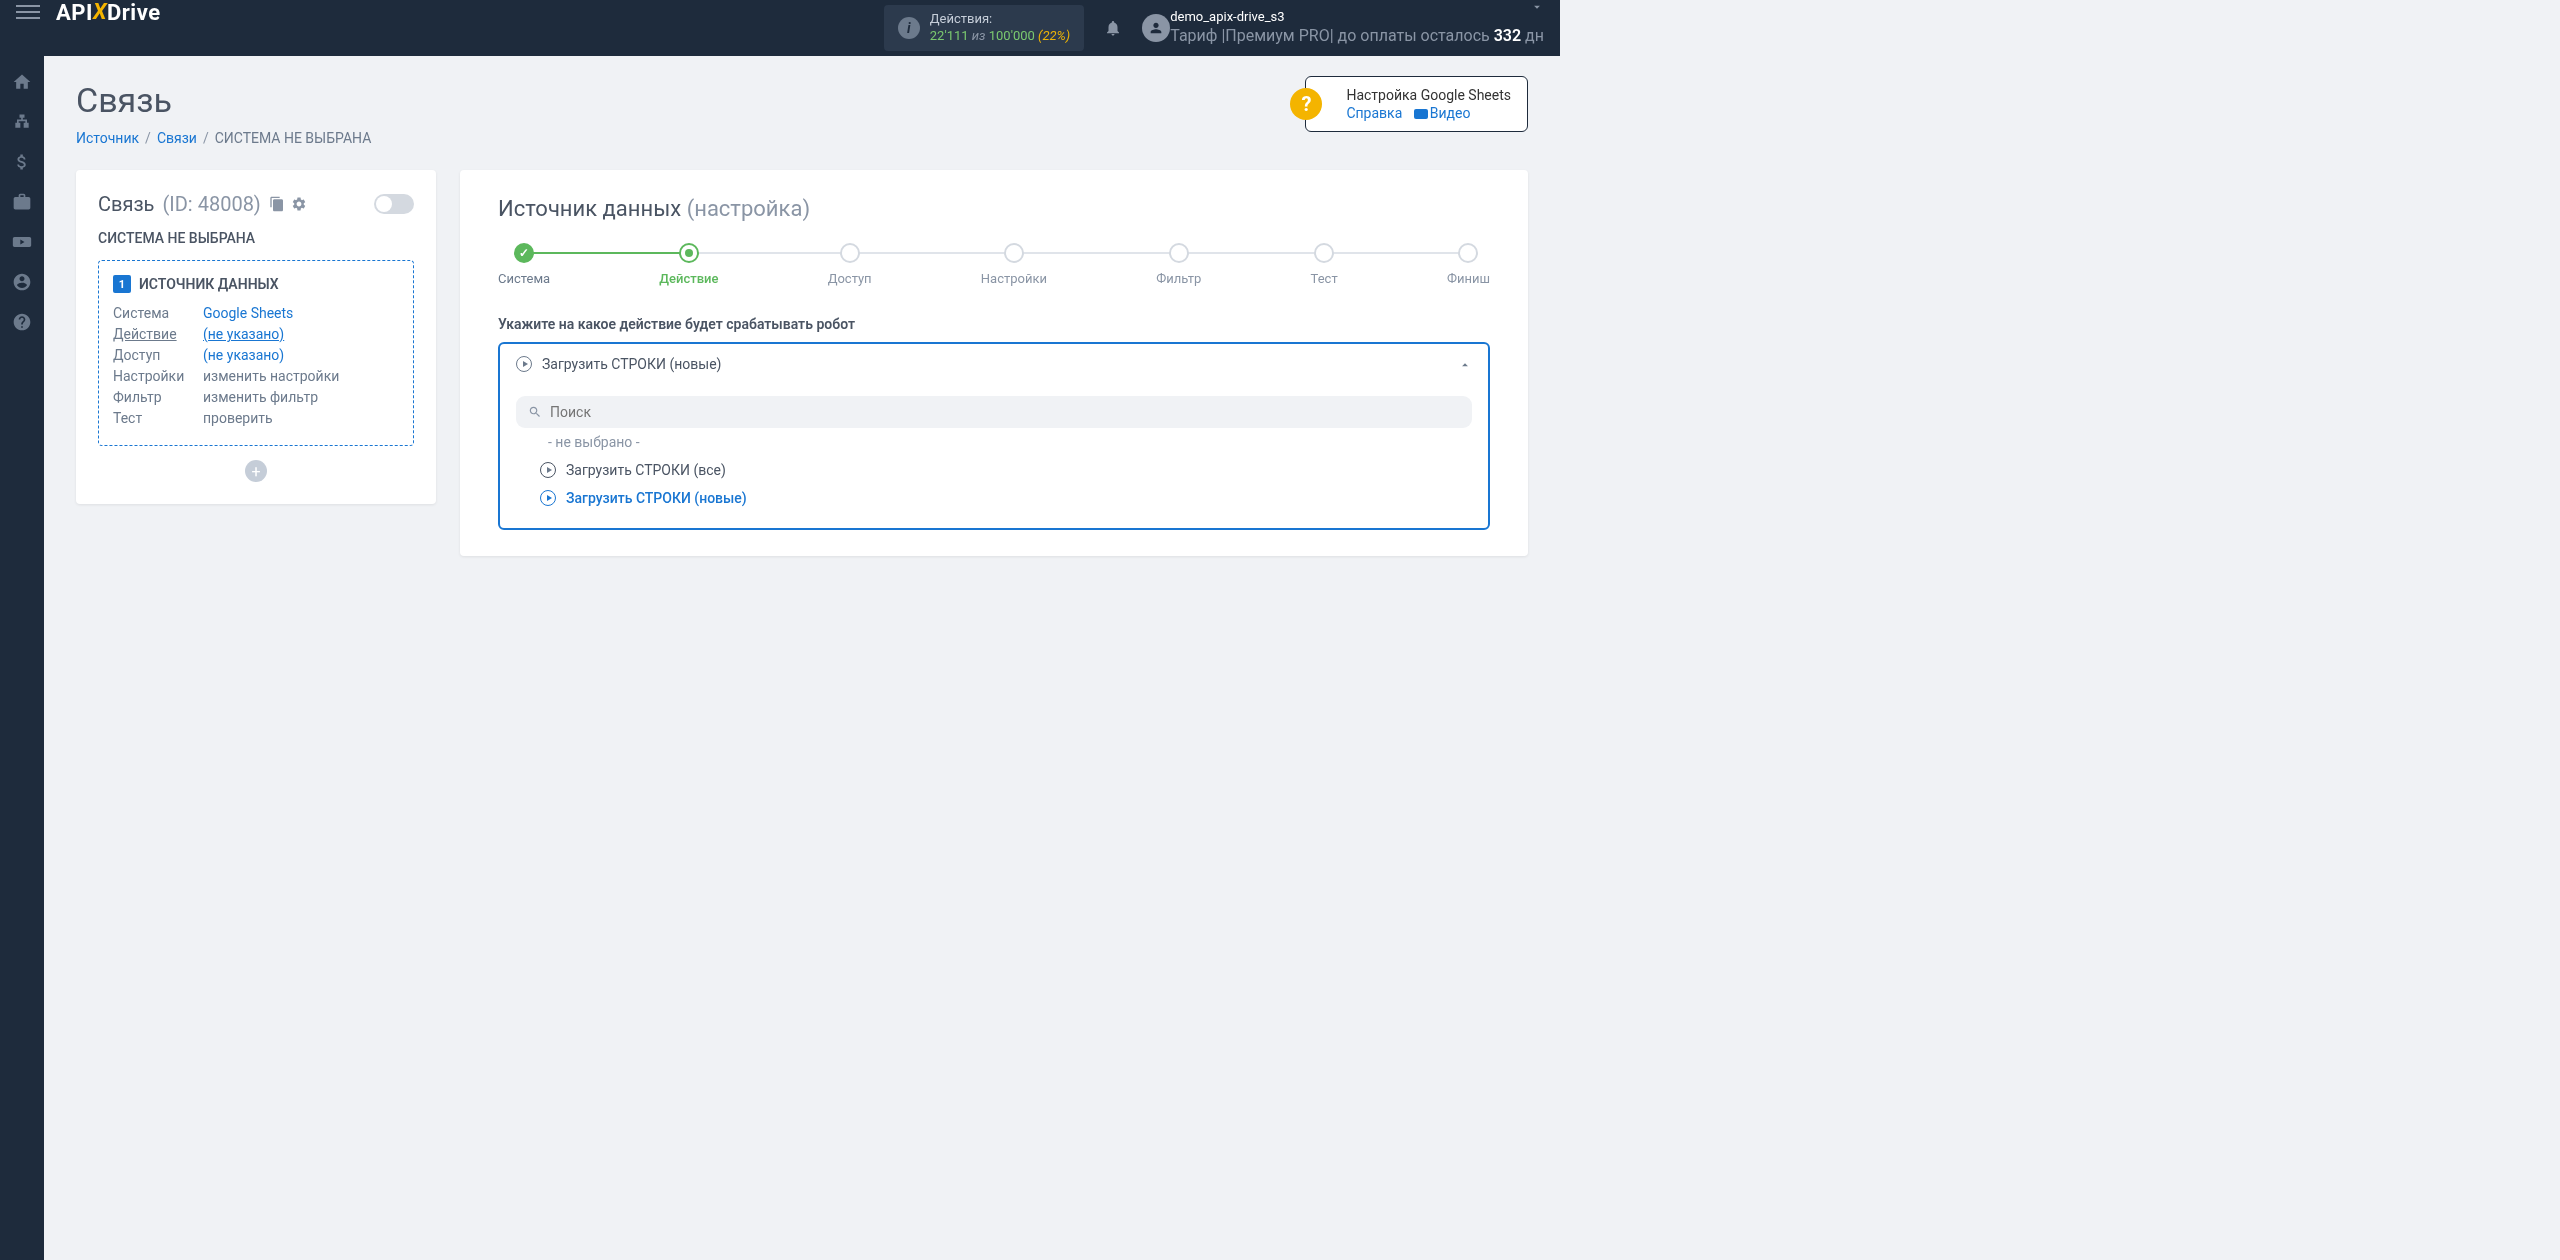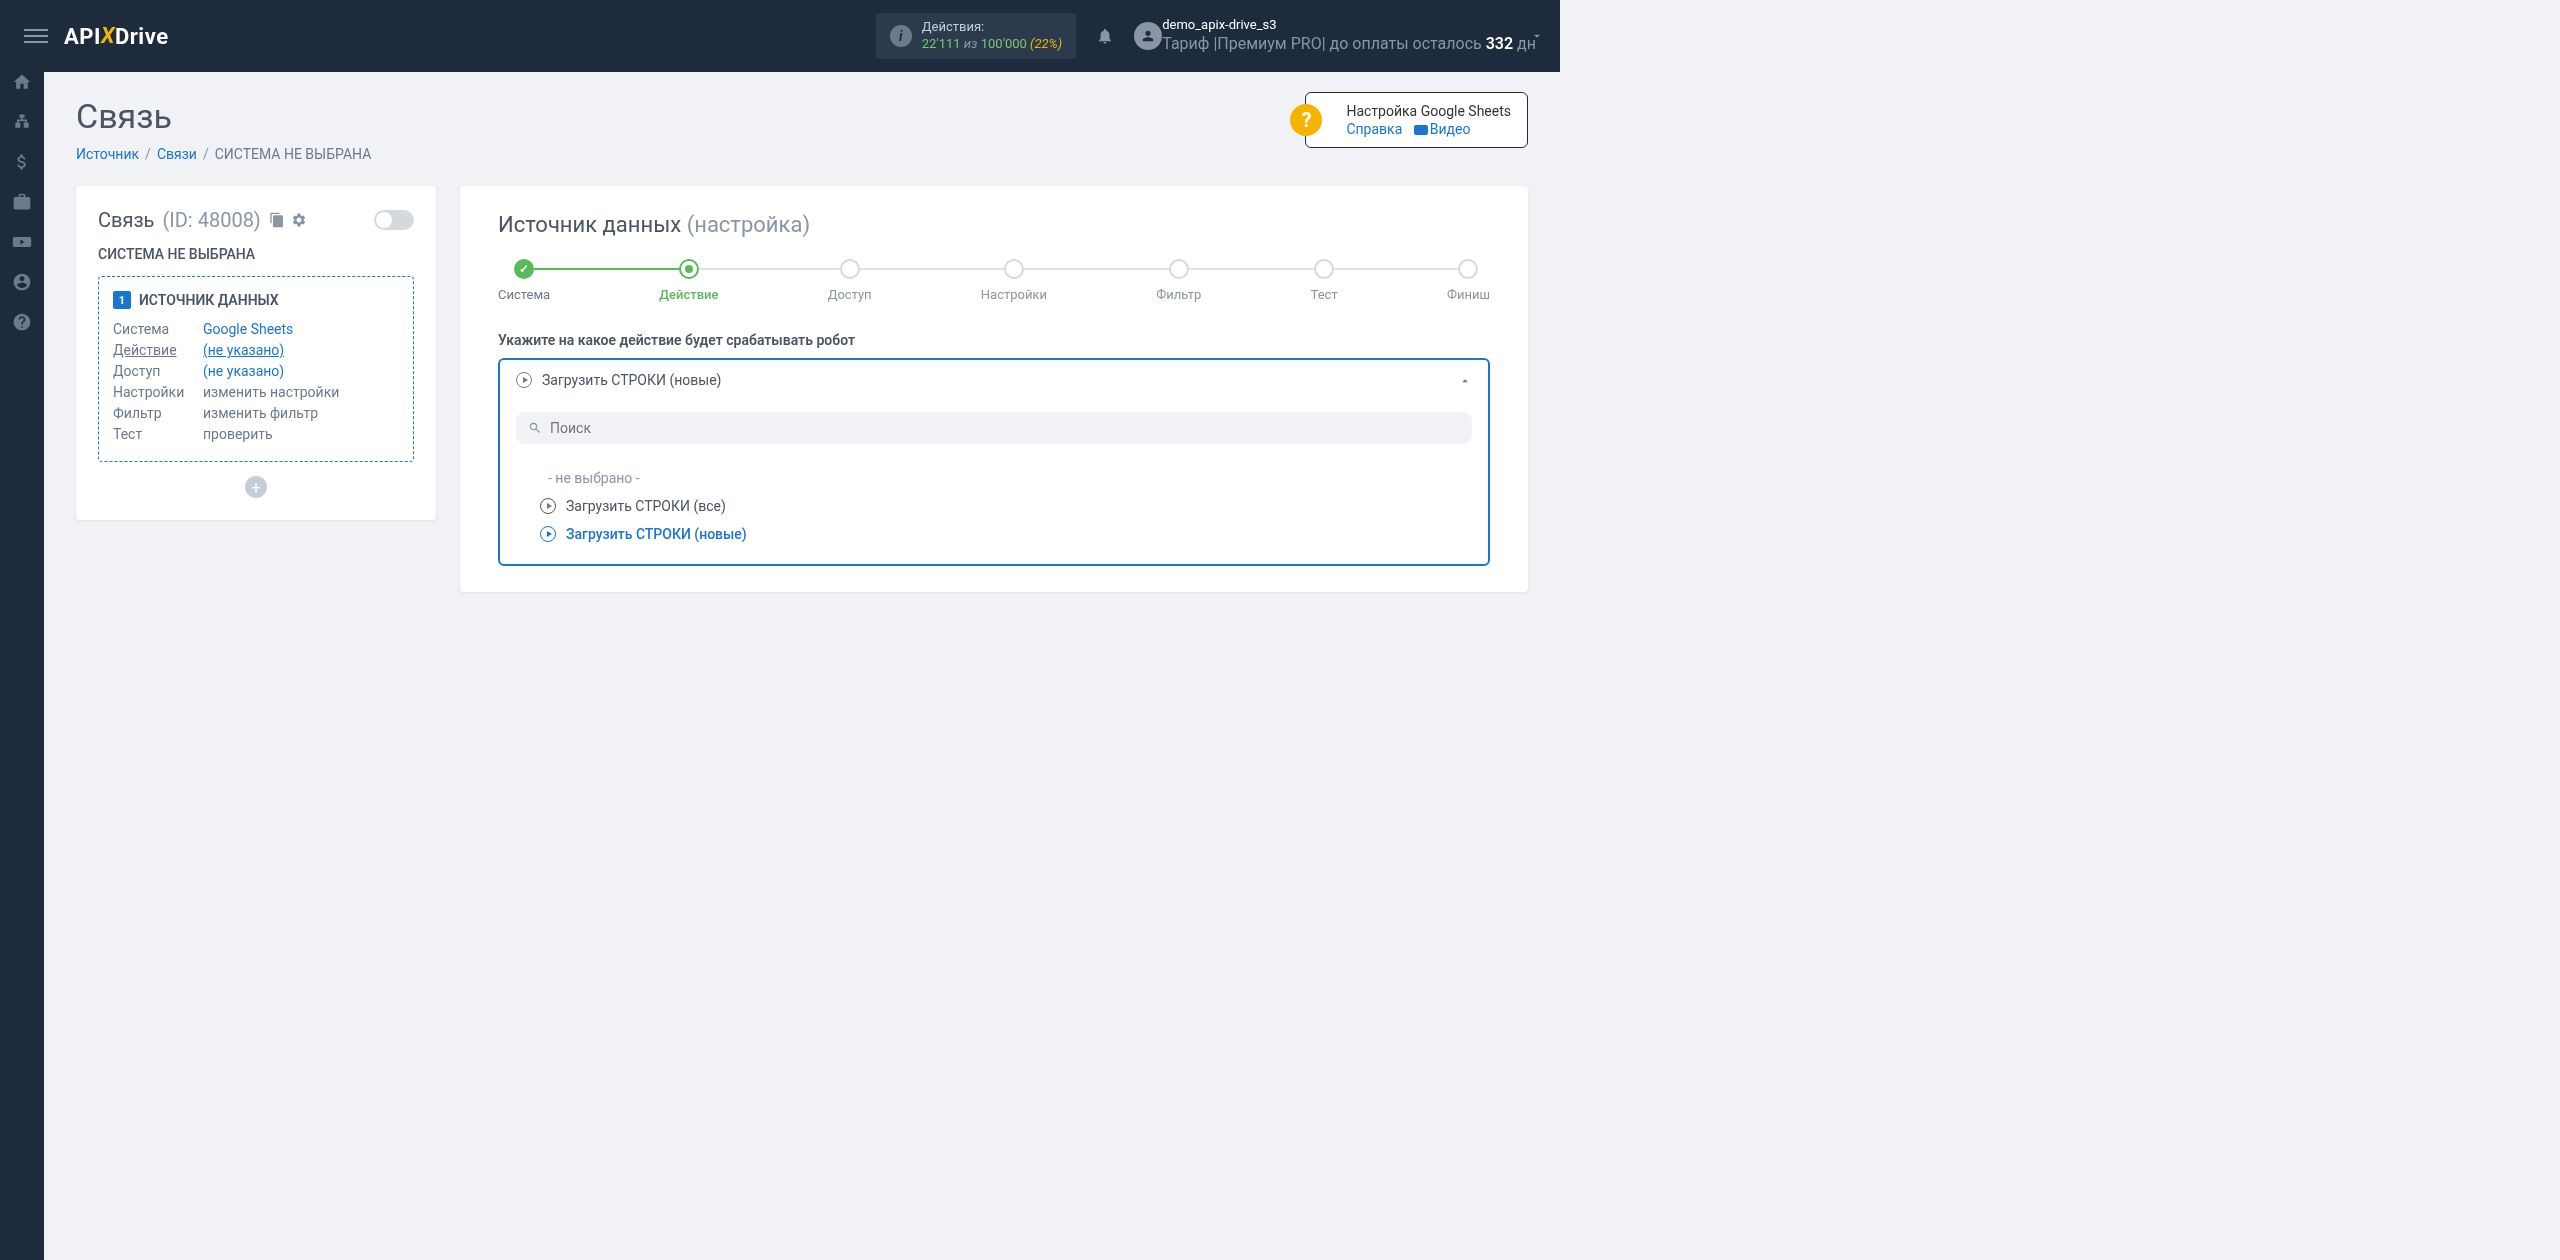--- a/index.html
+++ b/index.html
@@ -1,17 +1,17 @@
 <!DOCTYPE html>
 <html><head>
 <meta charset="utf-8">
 <style>
 *{margin:0;padding:0;box-sizing:border-box;font-family:-apple-system,BlinkMacSystemFont,"Segoe UI",Roboto,Arial,sans-serif}
 body{background:#f0f2f5;width:1560px;height:800px;overflow:hidden}
-.topbar{height:72px;background:#1e2b3c;display:flex;align-items:center;padding:0 24px;color:#fff;position:relative}
+.topbar{height:56px;background:#1e2b3c;display:flex;padding:0 16px;color:#fff;position:relative}
 .menu-btn{width:24px;height:24px;cursor:pointer;margin-right:16px;display:flex;flex-direction:column;justify-content:center;gap:4px}
 .menu-btn span{height:2px;background:#8a95a5;width:100%}
 .logo{font-size:22px;font-weight:700;letter-spacing:0.5px}
 .logo .x{color:#f4b400;font-style:italic;position:relative;top:-1px}
 .top-right{margin-left:auto;display:flex;align-items:center;gap:20px}
 .actions-badge{background:#2c3a4d;border-radius:4px;padding:6px 14px;display:flex;align-items:center;gap:10px}
 .actions-badge .info-icon{width:22px;height:22px;border-radius:50%;background:#6c7a8c;display:flex;align-items:center;justify-content:center;font-weight:bold;font-style:italic;color:#1e2b3c;font-size:14px}
 .actions-text{font-size:13px;line-height:1.3}
 .actions-text .lbl{color:#c5cdd8}
 .actions-text .nums{color:#7bc96f}
@@ -76,21 +76,21 @@
 .step-label.done{color:#6c7a8c}
 .field-label{font-size:14px;font-weight:600;color:#4a5463;margin-bottom:10px}
 .dropdown{border:2px solid #1976d2;border-radius:6px;overflow:hidden}
 .dd-selected{display:flex;align-items:center;padding:12px 16px;cursor:pointer;gap:10px}
 .play-icon{width:16px;height:16px;border:1.5px solid #6c7a8c;border-radius:50%;display:flex;align-items:center;justify-content:center;flex-shrink:0}
 .play-icon::after{content:'';border-left:5px solid #6c7a8c;border-top:3px solid transparent;border-bottom:3px solid transparent;margin-left:2px}
 .dd-selected .txt{font-size:14px;color:#4a5463}
 .dd-arrow{margin-left:auto;width:14px;height:14px}
 .dd-arrow svg{fill:#6c7a8c}
 .dd-body{padding:12px 16px 16px}
-.dd-search{background:#f0f2f5;border-radius:9px;padding:8px 12px;display:flex;align-items:center;gap:8px;margin-bottom:20px}
+.dd-search{background:#f0f2f5;border-radius:9px;padding:8px 12px;display:flex;align-items:center;gap:8px;margin-bottom:0}
 .dd-search svg{width:14px;height:14px;fill:#8a95a5}
 .dd-search input{border:none;background:transparent;outline:none;font-size:14px;flex:1;color:#4a5463}
 .dd-option{padding:6px 0 6px 24px;font-size:14px;color:#4a5463;cursor:pointer;display:flex;align-items:center;gap:10px}
 .dd-option.placeholder{color:#8a95a5;padding-left:32px}
 .dd-option.sel{color:#1976d2;font-weight:500}
 .dd-option .play-icon{border-color:currentColor}
 .dd-option.sel .play-icon::after{border-left-color:#1976d2}
 .stepper-line-done{position:absolute;height:2px;background:#5cb85c;left:20px;width:170px;top:9px;z-index:0}
 </style>
 </head>

